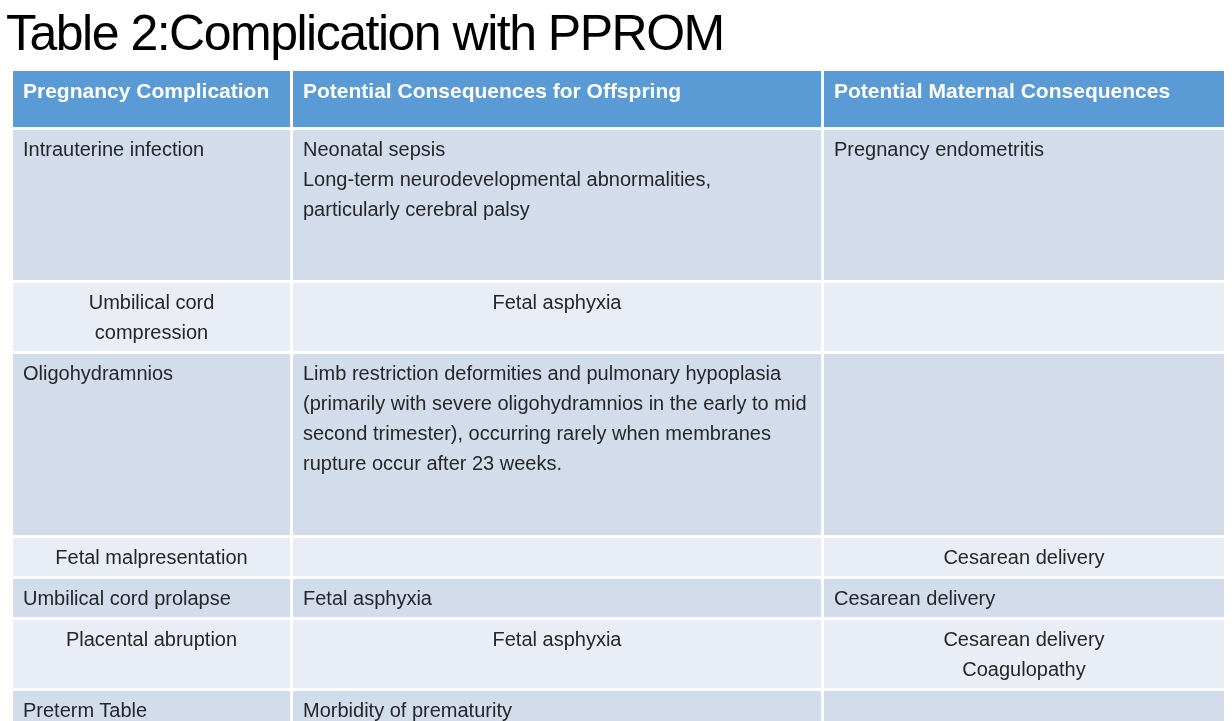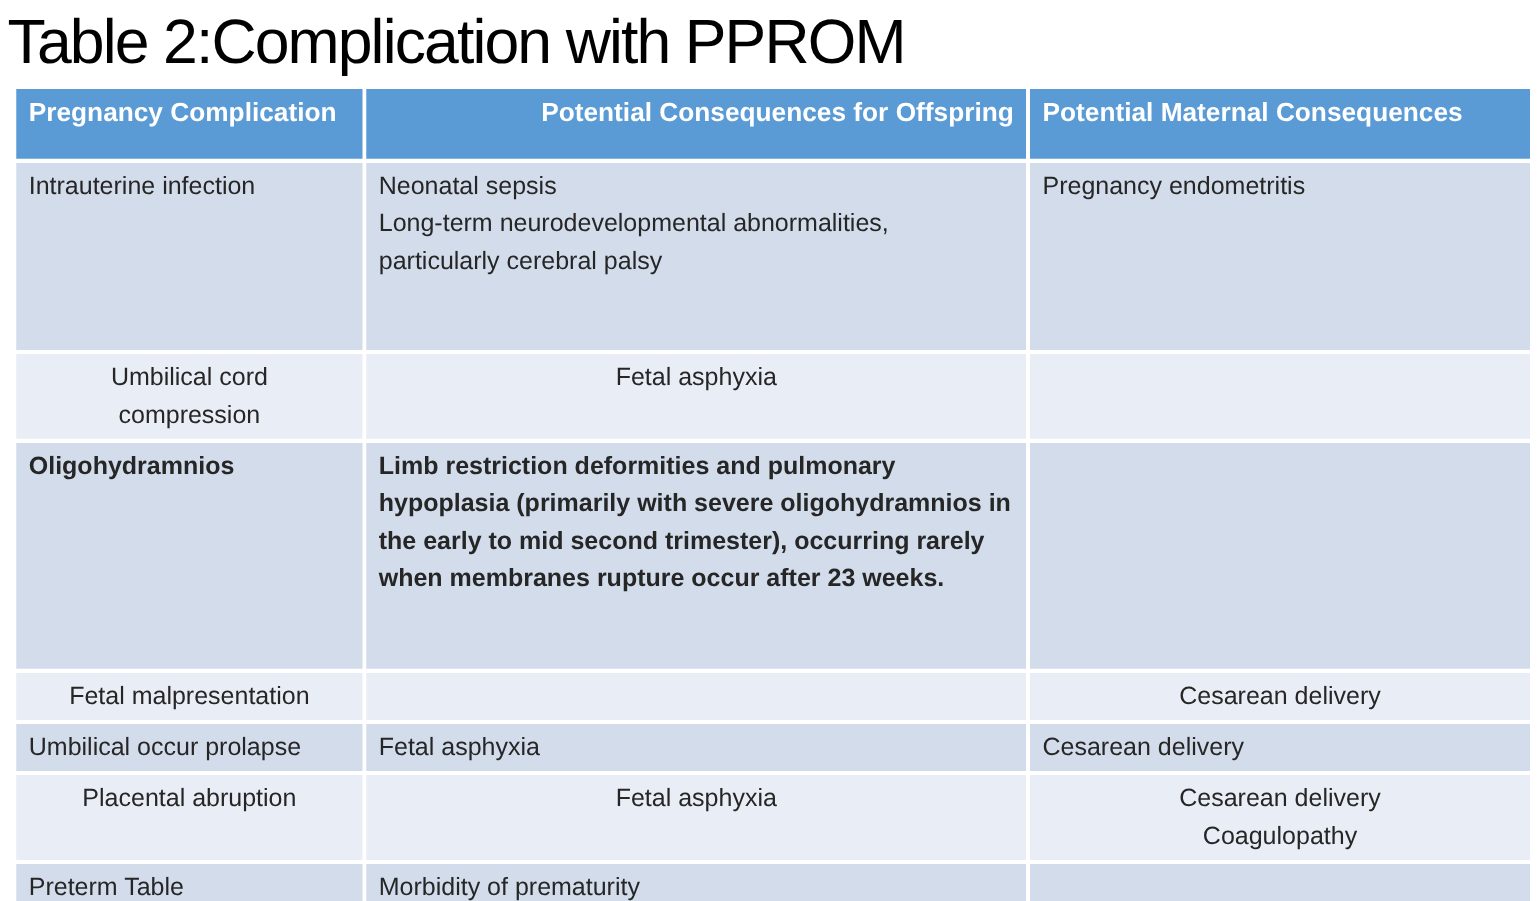--- a/index.html
+++ b/index.html
@@ -47,21 +47,21 @@
     overflow: hidden;
   }
   th {
     background: var(--header-bg);
     color: var(--header-text);
     font-size: 21px;
     font-weight: 700;
     padding: 8px 10px 4px 10px;
     height: 59px;
   }
-  th.center { text-align: right; }
+  th.center { text-align: left; }
   td {
     color: var(--body-text);
     font-size: 20px;
     line-height: 30px;
     padding: 4px 10px 4px 10px;
     white-space: pre-line;
   }
   tr.band-dark  td { background: var(--band-dark); }
   tr.band-light td { background: var(--band-light); text-align: center; }
 </style>
@@ -91,32 +91,32 @@
 Long-term neurodevelopmental abnormalities,
 particularly cerebral palsy</td>
     <td>Pregnancy endometritis</td>
   </tr>
         <tr class="band-light" style="height: 71px;">
     <td>Umbilical cord
 compression</td>
     <td>Fetal asphyxia</td>
     <td></td>
   </tr>
-        <tr class="band-dark" style="height: 184px; font-weight: bold;">
+        <tr class="band-dark" style="height: 184px;">
     <td>Oligohydramnios</td>
     <td>Limb restriction deformities and pulmonary hypoplasia (primarily with severe oligohydramnios in the early to mid second trimester), occurring rarely when membranes rupture occur after 23 weeks.</td>
     <td></td>
   </tr>
         <tr class="band-light" style="height: 38px;">
     <td>Fetal malpresentation</td>
     <td></td>
     <td>Cesarean delivery</td>
   </tr>
         <tr class="band-dark" style="height: 36px;">
-    <td>Umbilical occur prolapse</td>
+    <td>Umbilical cord prolapse</td>
     <td>Fetal asphyxia</td>
     <td>Cesarean delivery</td>
   </tr>
         <tr class="band-light" style="height: 66px;">
     <td>Placental abruption</td>
     <td>Fetal asphyxia</td>
     <td>Cesarean delivery
 Coagulopathy</td>
   </tr>
         <tr class="band-dark" style="height: 37px;">

